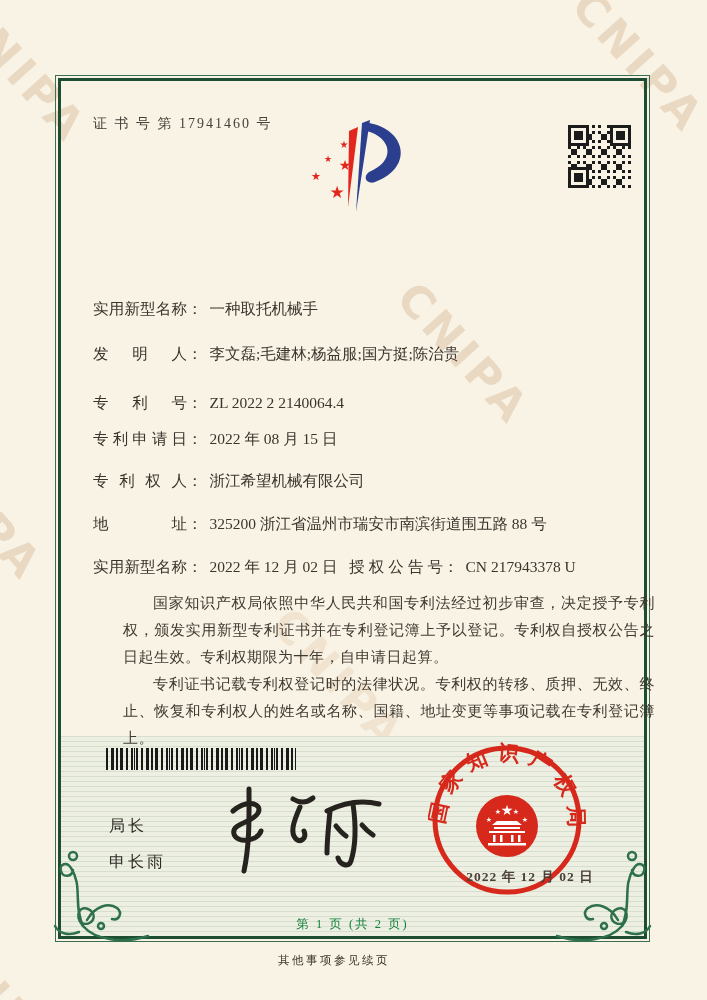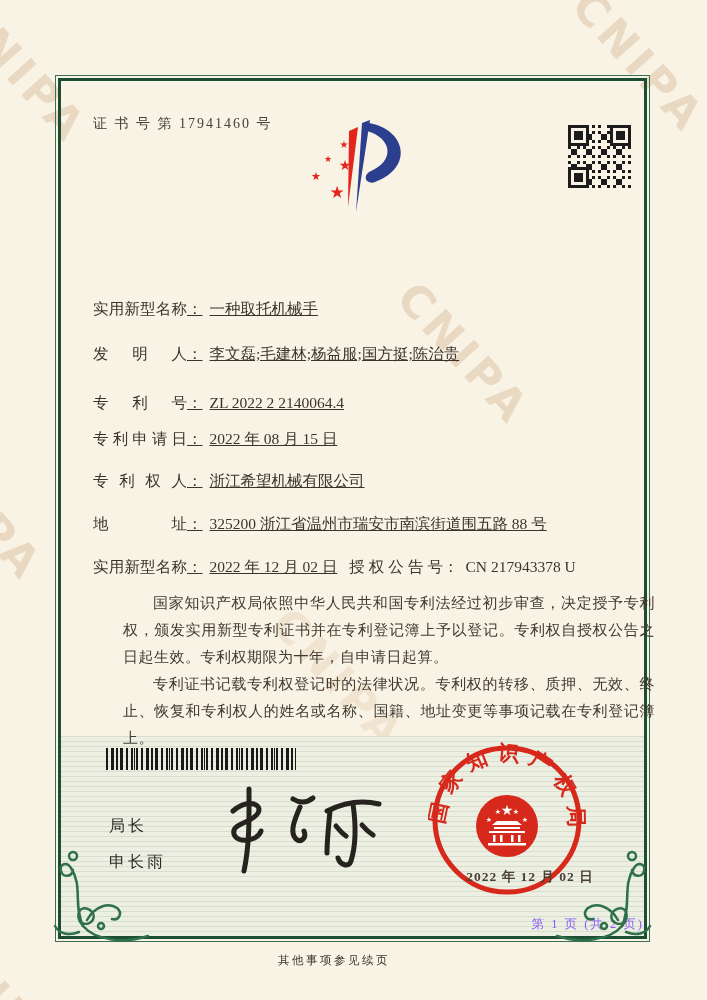--- a/index.html
+++ b/index.html
@@ -32,39 +32,39 @@
     background-image:repeating-linear-gradient(180deg,rgba(105,140,100,.17) 0 1px,rgba(0,0,0,0) 1px 5px);
   }
   .abs{position:absolute;}
   .certno{left:32px;top:34px;font-size:14px;letter-spacing:2px;color:#46403a;}
   .qr{left:507px;top:44px;width:63px;height:63px;display:grid;
       grid-template-columns:repeat(21,3px);grid-template-rows:repeat(21,3px);}
   .qr i{display:block;width:3px;height:3px;}
   .logo{left:238px;top:34px;}
   .title{left:0;top:134px;width:100%;text-align:center;
          font-size:34px;font-weight:bold;letter-spacing:5px;color:#201c17;}
-  .frow{left:32px;font-size:15.5px;white-space:nowrap;color:#3b332c;text-decoration:underline;}
+  .frow{left:32px;font-size:15.5px;white-space:nowrap;color:#3b332c;}
   .flabel{display:inline-block;width:94px;text-align:justify;text-align-last:justify;}
   .fvalue{margin-left:7px;}
   .fpair2{position:absolute;left:256px;top:0;white-space:nowrap;}
   .paras{left:32px;top:509px;width:532px;font-size:15px;line-height:27px;
          text-align:justify;color:#413931;letter-spacing:.5px;margin-left:30px;}
   .paras p{margin:0;text-indent:2em;}
   .barcode{left:45px;top:667px;width:190px;height:22px;
     background-image:
       repeating-linear-gradient(90deg,#191919 0 2px,rgba(0,0,0,0) 2px 5px),
       repeating-linear-gradient(90deg,#191919 0 1px,rgba(0,0,0,0) 1px 7px);
   }
   .official{left:48px;font-size:16px;letter-spacing:3px;color:#2e2a24;}
   .sig{left:142px;top:700px;}
   .seal{left:367px;top:660px;}
   .sealdate{left:384px;top:787px;width:170px;text-align:center;
             font-size:13.5px;letter-spacing:1px;color:#4c3f38;font-weight:bold;}
-  .pageno{left:0;top:835px;width:100%;text-align:right;font-size:12.5px;
-          letter-spacing:2px;color:#8b5cf6;}
+  .pageno{left:0;top:835px;width:100%;text-align:center;font-size:12.5px;
+          letter-spacing:2px;color:#15803d;}
   .contnote{position:absolute;left:278px;top:953px;z-index:3;
             font-size:11.5px;letter-spacing:2.5px;color:#3e3830;}
   .flourish{position:absolute;z-index:4;}
   .fl-bl{left:-18px;bottom:-12px;}
   .fl-br{right:-18px;bottom:-12px;transform:scaleX(-1);}
 </style>
 </head>
 <body>
 
 <span class="wm" style="left:-18px;top:-10px">CNIPA</span>

